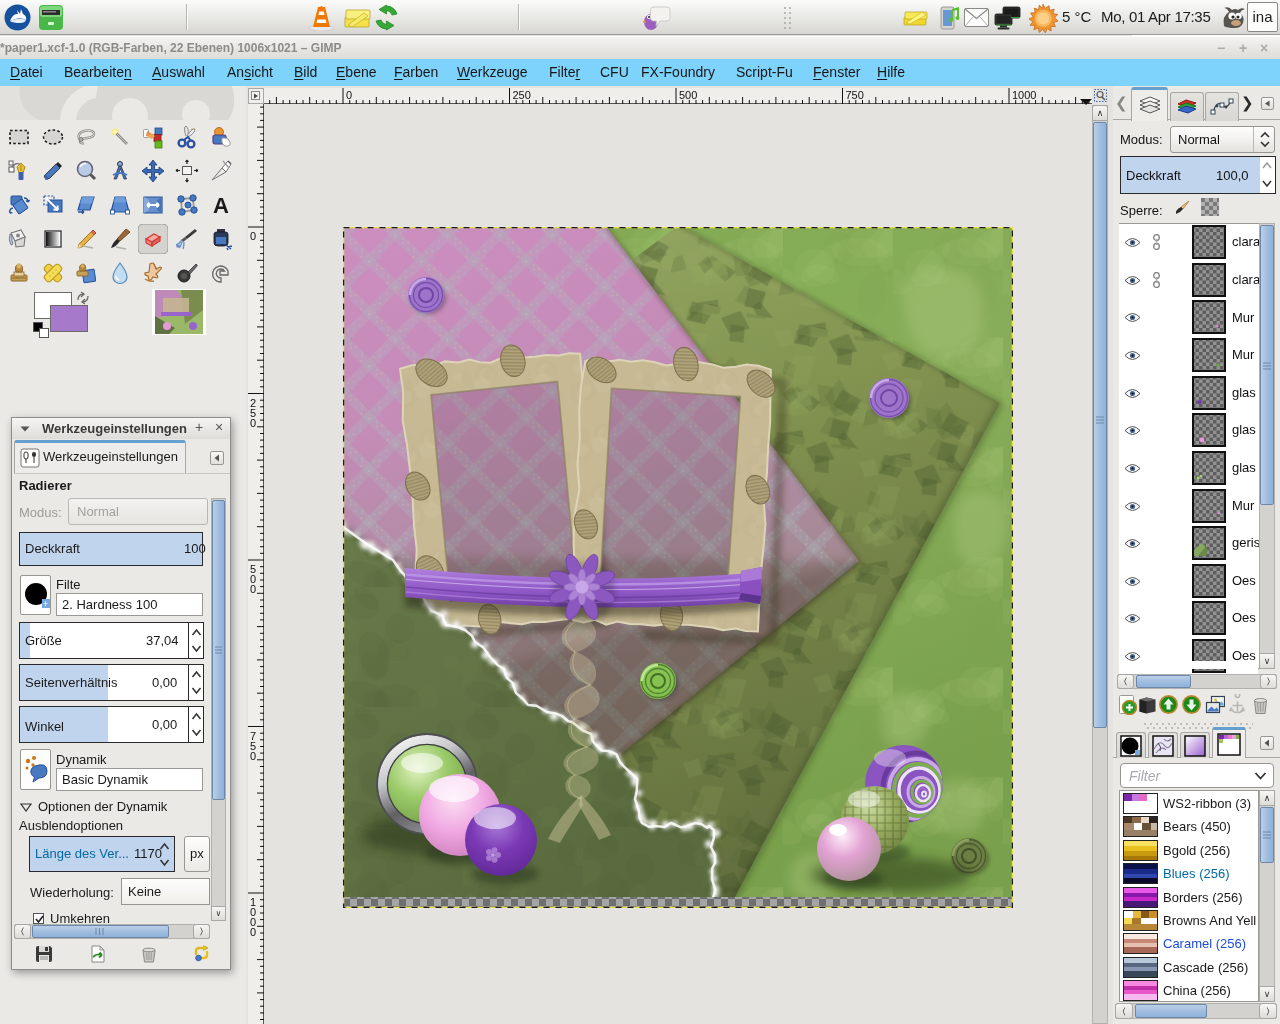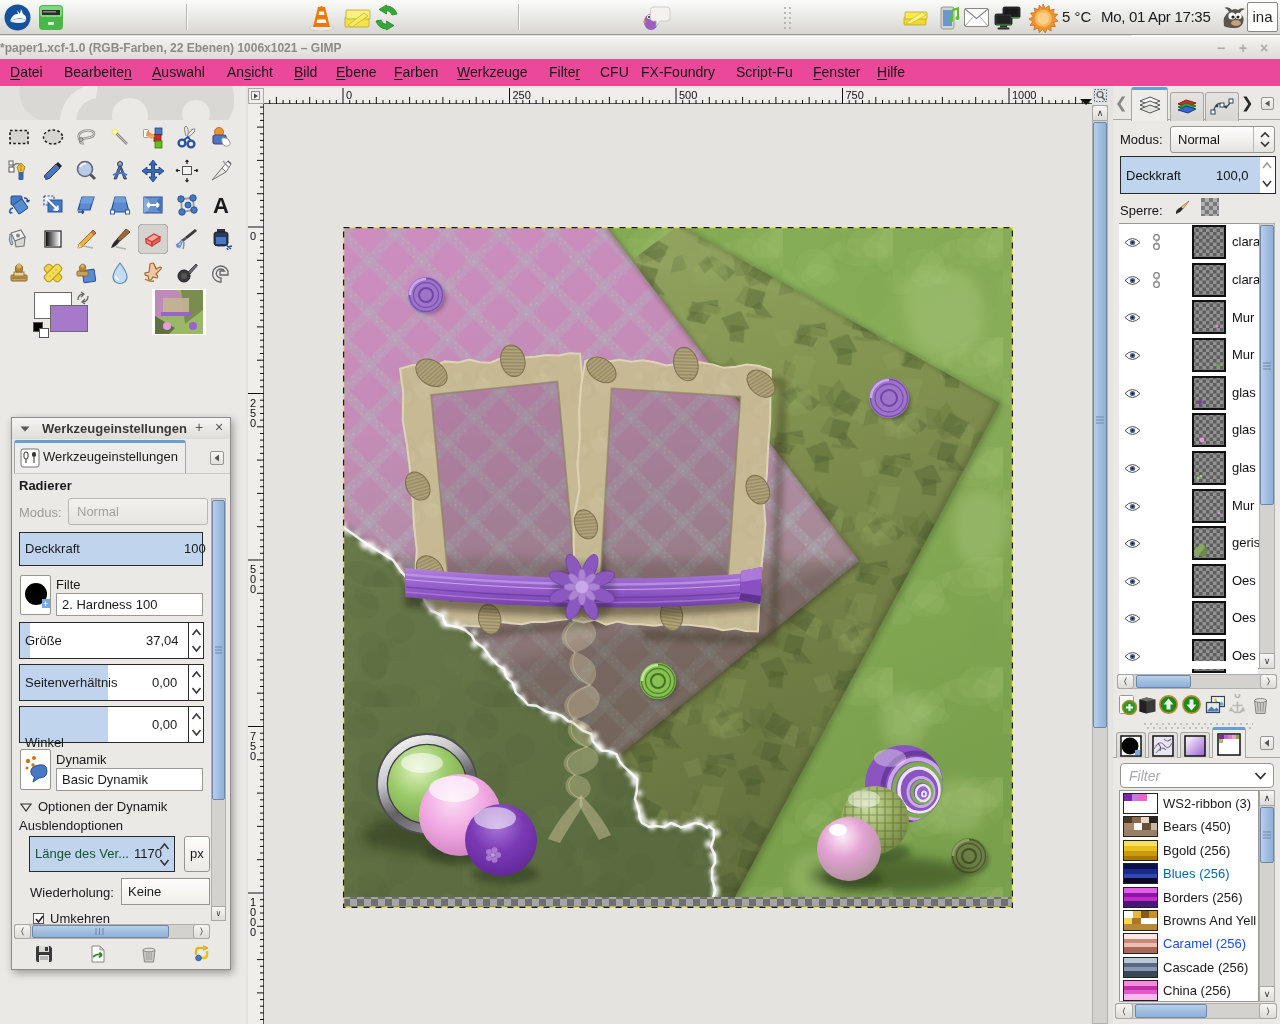--- a/index.html
+++ b/index.html
@@ -12,21 +12,21 @@
   border-bottom:1px solid #9a9995; }
 .vsep { position:absolute; top:4px; width:1px; height:26px; background:#b7b6b2; box-shadow:1px 0 0 #fbfbfa; }
 
 #titlebar { left:0; top:36px; width:1280px; height:23px;
   background:linear-gradient(#f4f3f1,#e6e5e2 60%,#dddcd8);
   border-top:1px solid #fdfdfc; }
 #title-text { position:absolute; left:0; right:0; top:4px; text-align:left;
   font-size:12px; font-weight:bold; color:#8d8b87; }
 .winbtn { position:absolute; top:3px; font-size:14px; color:#aeaca8; font-weight:bold; }
 
-#menubar { left:0; top:59px; width:1280px; height:27px; background:#ec4899; font-size:14px; color:#171717;text-decoration:underline; }
+#menubar { left:0; top:59px; width:1280px; height:27px; background:#7dd3fc; font-size:14px; color:#171717;text-decoration:underline; }
 #menubar span.mi { position:absolute; top:5px; }
 u { text-decoration:underline; text-underline-offset:2px; }
 
 #leftdock { left:0; top:86px; width:246px; height:938px; background:#eae9e6; }
 #canvasarea { left:246px; top:86px; width:867px; height:938px; background:#e4e3e0; }
 #rightdock { left:1113px; top:86px; width:167px; height:938px; background:#eae9e6; }
 
 .ruler { position:absolute; background:#efeeeb; }
 #hruler { left:18px; top:2px; width:828px; height:16px; border-bottom:1px solid #555; }
 #vruler { left:2px; top:18px; width:16px; height:920px; border-right:1px solid #555; }
@@ -1999,21 +1999,21 @@
     <div class="abs" style="left:13px;top:257px;font-size:13px;color:#1a1a1a">Seitenverhältnis</div>
     <div class="abs" style="left:140px;top:257px;font-size:13px;color:#1a1a1a">0,00</div>
     <div class="abs" style="left:177px;top:246px;width:15px;height:37px;background:#fff;border:1px solid #2a2a2a;border-left:none"></div>
     <svg class="abs" style="left:179px;top:251px" width="11" height="27" viewBox="0 0 11 27">
         <path d="M1.5 8 L5.5 3 L9.5 8" fill="none" stroke="#333" stroke-width="1.5"></path>
         <path d="M1.5 19 L5.5 24 L9.5 19" fill="none" stroke="#333" stroke-width="1.5"></path>
       </svg>
 
     <div class="abs" style="left:7px;top:288px;width:170px;height:37px;background:#fff;border:1px solid #2a2a2a"></div>
     <div class="abs" style="left:8px;top:289px;width:88px;height:35px;background:#c0d4ee"></div>
-    <div class="abs" style="left:13px;top:317px;font-size:13px;color:#1a1a1a">Winkel</div>
+    <div class="abs" style="left:13px;top:301px;font-size:13px;color:#1a1a1a">Winkel</div>
     <div class="abs" style="left:140px;top:299px;font-size:13px;color:#1a1a1a">0,00</div>
     <div class="abs" style="left:177px;top:288px;width:15px;height:37px;background:#fff;border:1px solid #2a2a2a;border-left:none"></div>
     <svg class="abs" style="left:179px;top:293px" width="11" height="27" viewBox="0 0 11 27">
         <path d="M1.5 8 L5.5 3 L9.5 8" fill="none" stroke="#333" stroke-width="1.5"></path>
         <path d="M1.5 19 L5.5 24 L9.5 19" fill="none" stroke="#333" stroke-width="1.5"></path>
       </svg>
 
     <div class="abs" style="left:8px;top:331px;width:31px;height:41px;background:#fdfdfc;border:1px solid #96958f;border-radius:2px"></div>
     <svg class="abs" style="left:11px;top:336px" width="26" height="30" viewBox="0 0 26 30">
         <g fill="#c87818">
@@ -2028,21 +2028,21 @@
     <div class="entry" style="left:44px;top:350px;width:147px;height:23px"></div>
     <div class="abs" style="left:50px;top:354px;font-size:13px;color:#1a1a1a">Basic Dynamik</div>
 
     <svg class="abs" style="left:8px;top:385px" width="12" height="9" viewBox="0 0 12 9">
         <path d="M1 1 L11 1 L6 8Z" fill="none" stroke="#333" stroke-width="1.2"></path>
       </svg>
     <div class="abs" style="left:26px;top:381px;font-size:13px;color:#1a1a1a">Optionen der Dynamik</div>
     <div class="abs" style="left:7px;top:400px;font-size:13px;color:#1a1a1a">Ausblendoptionen</div>
 
     <div class="abs" style="left:17px;top:418px;width:146px;height:36px;background:#c0d4ee;border:1px solid #2a2a2a"></div>
-    <div class="abs" style="left:23px;top:428px;font-size:13px;color:#14532d">Länge des Ver...</div>
+    <div class="abs" style="left:23px;top:428px;font-size:13px;color:#0369a1">Länge des Ver...</div>
     <div class="abs" style="left:122px;top:428px;font-size:13px;color:#1a1a1a">1170</div>
     <svg class="abs" style="left:147px;top:423px" width="11" height="27" viewBox="0 0 11 27">
         <path d="M1.5 8 L5.5 3 L9.5 8" fill="none" stroke="#333" stroke-width="1.5"></path>
         <path d="M1.5 19 L5.5 24 L9.5 19" fill="none" stroke="#333" stroke-width="1.5"></path>
       </svg>
     <div class="abs" style="left:172px;top:418px;width:26px;height:36px;background:linear-gradient(#fdfdfc,#eceae6);border:1px solid #96958f;border-radius:3px"></div>
     <div class="abs" style="left:178px;top:428px;font-size:13px;color:#1a1a1a">px</div>
 
     <div class="abs" style="left:18px;top:467px;font-size:13px;color:#1a1a1a">Wiederholung:</div>
     <div class="abs" style="left:109px;top:460px;width:89px;height:27px;background:linear-gradient(#fdfdfc,#f0efeb);border:1px solid #96958f"></div>

